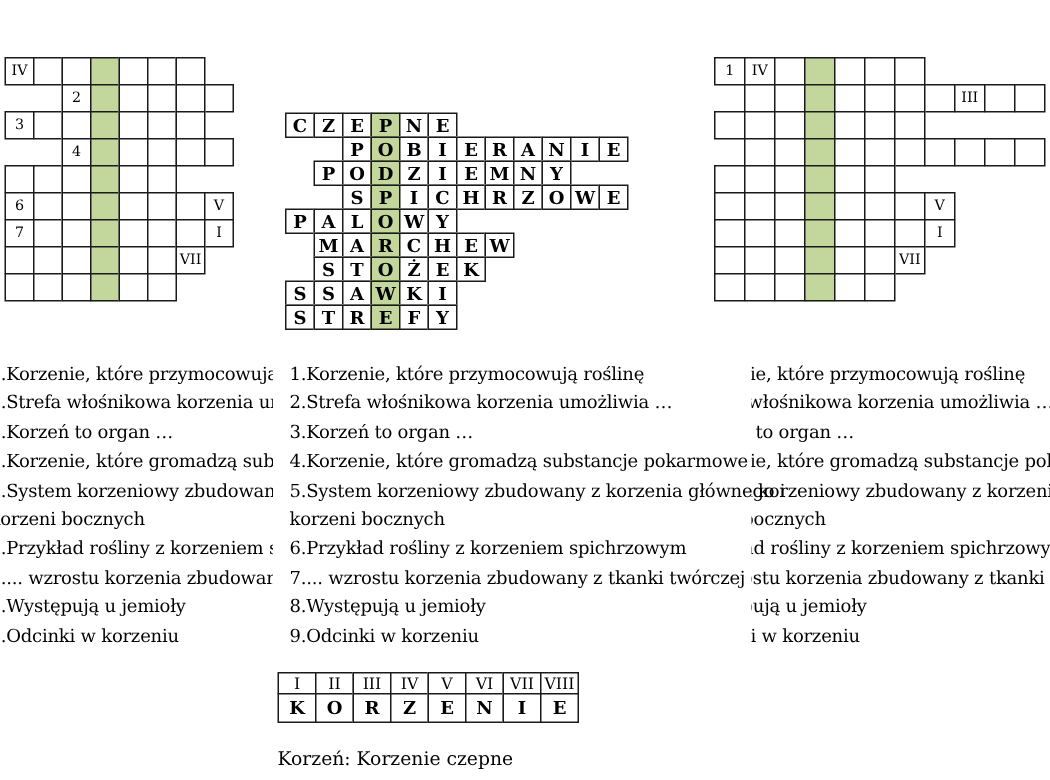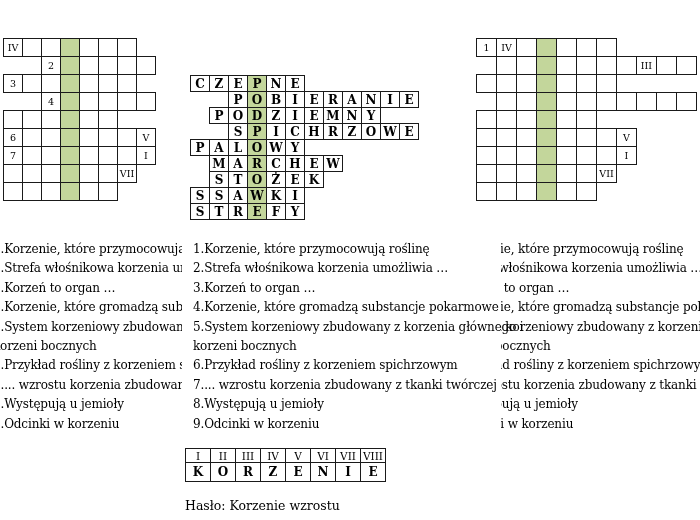--- a/index.html
+++ b/index.html
@@ -455,13 +455,13 @@
     <div class="tcell val" style="left: 185px; top: 462px; width: 26px; height: 20px;">K</div>
     <div class="tcell val" style="left: 210px; top: 462px; width: 26px; height: 20px;">O</div>
     <div class="tcell val" style="left: 235px; top: 462px; width: 26px; height: 20px;">R</div>
     <div class="tcell val" style="left: 260px; top: 462px; width: 26px; height: 20px;">Z</div>
     <div class="tcell val" style="left: 285px; top: 462px; width: 26px; height: 20px;">E</div>
     <div class="tcell val" style="left: 310px; top: 462px; width: 26px; height: 20px;">N</div>
     <div class="tcell val" style="left: 335px; top: 462px; width: 26px; height: 20px;">I</div>
     <div class="tcell val" style="left: 360px; top: 462px; width: 26px; height: 20px;">E</div>
   </div>
 
-<div class="haslo">Hasło: Korzenie wzrostu</div>
+<div class="haslo">Korzeń: Korzenie czepne</div>
 
 </body></html>

